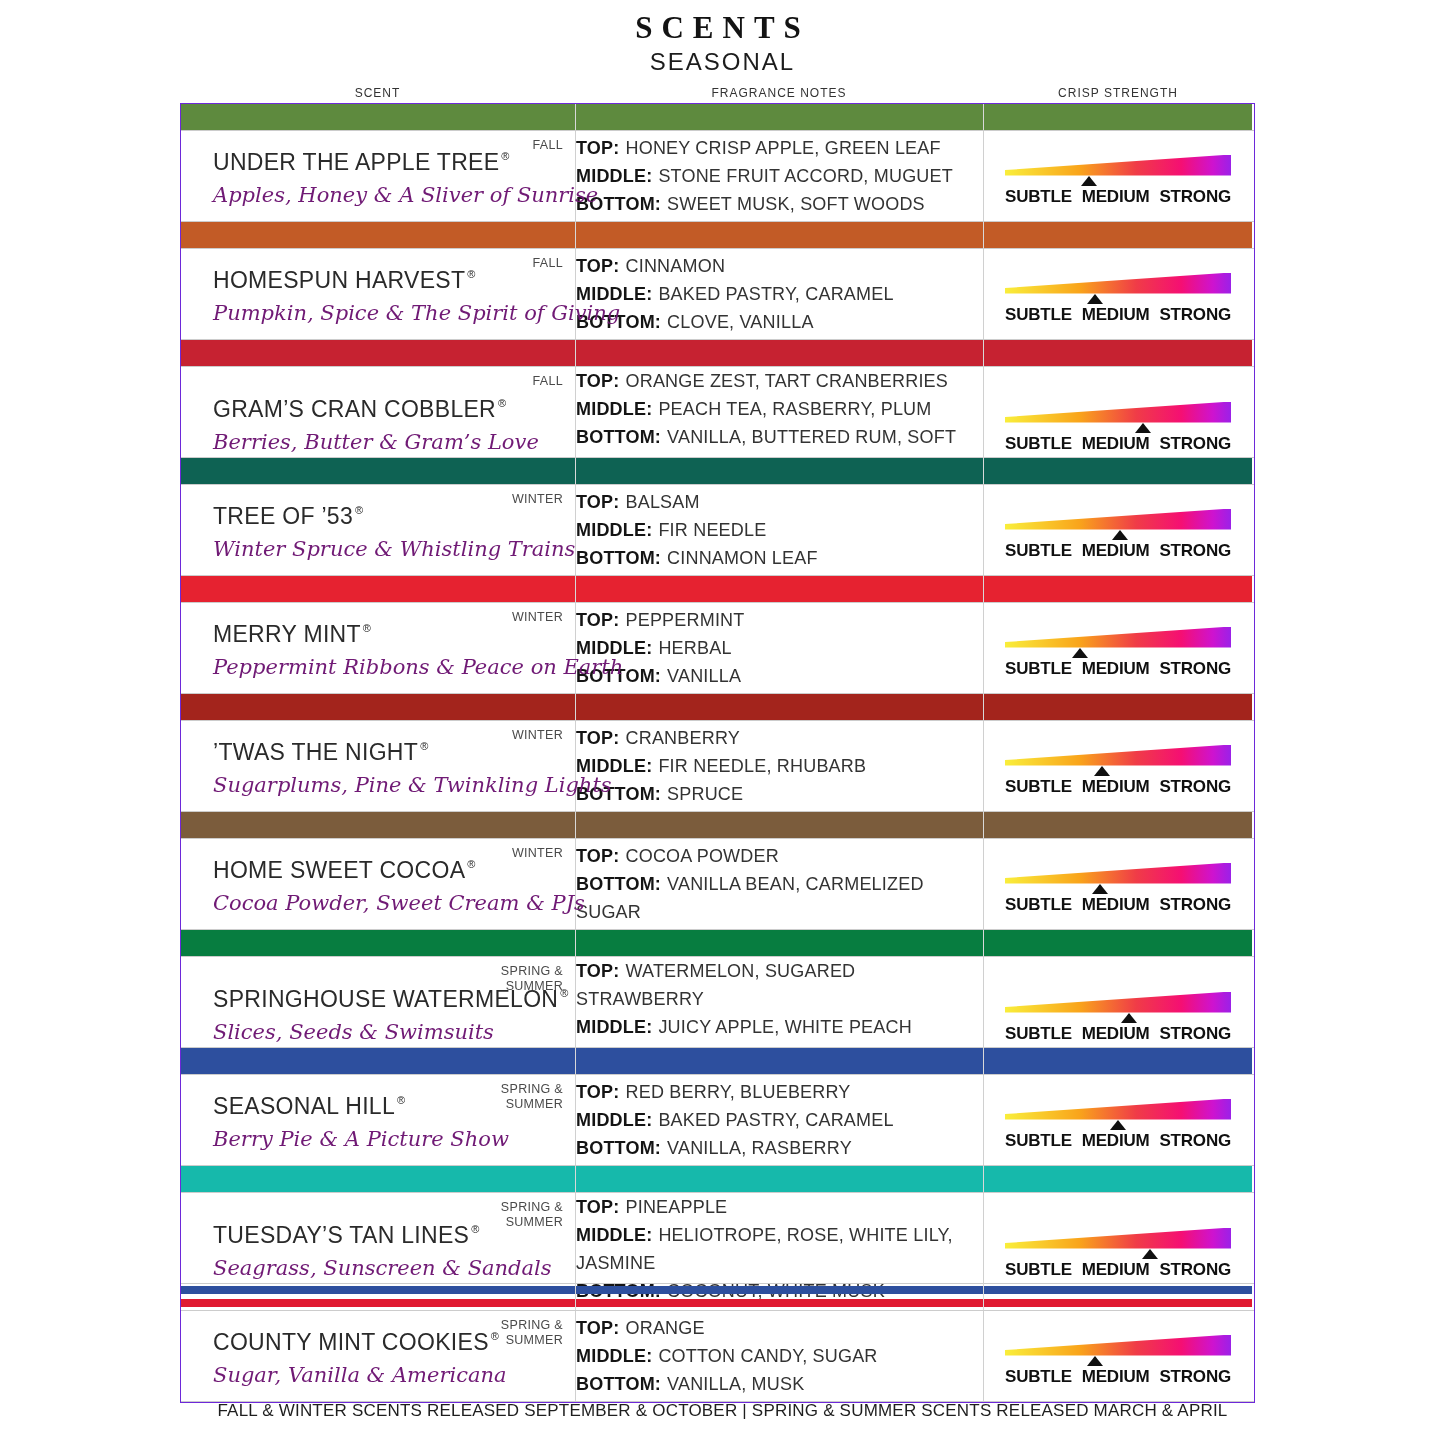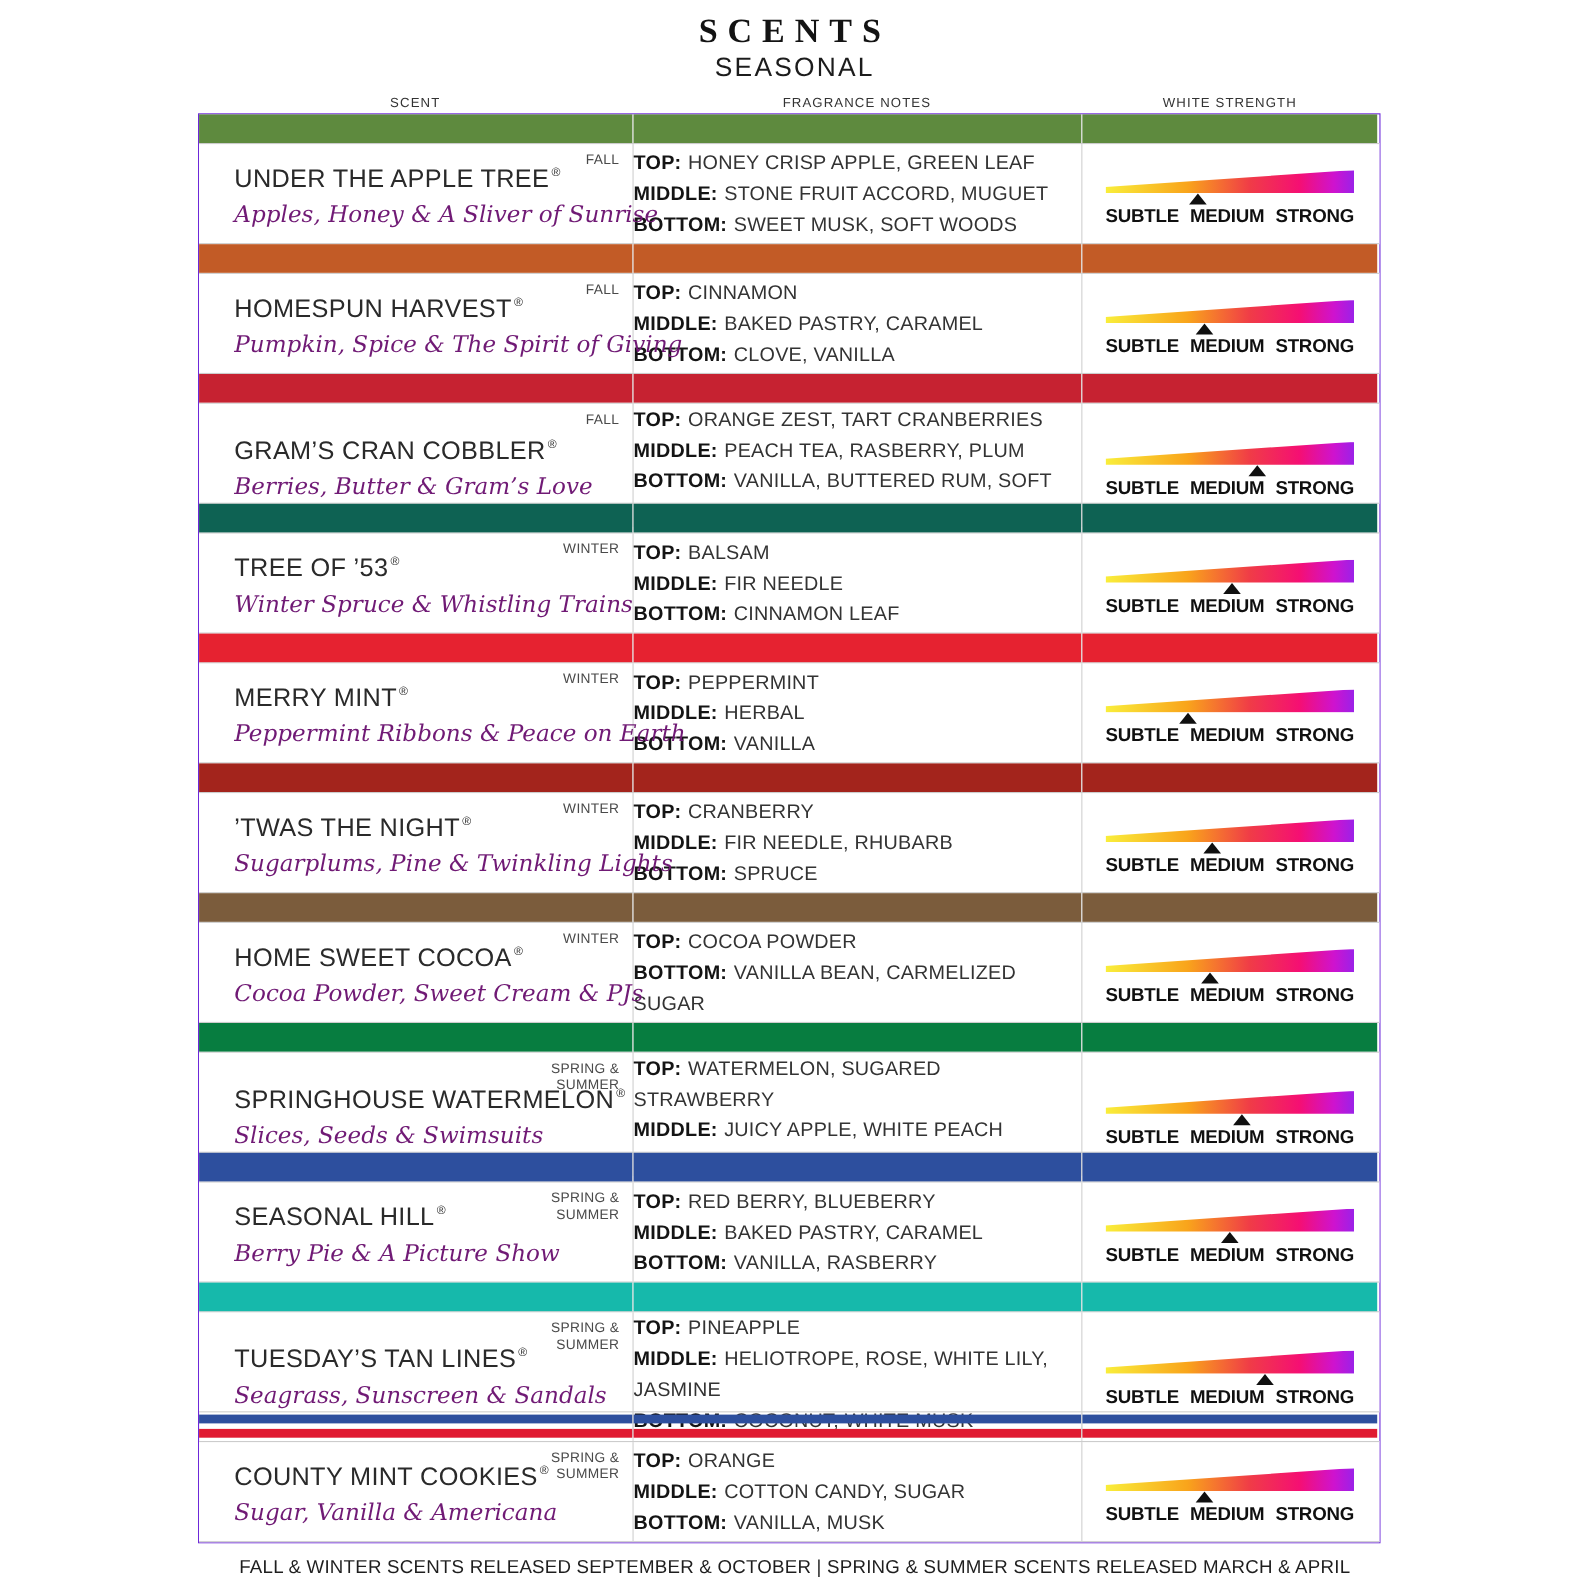--- a/index.html
+++ b/index.html
@@ -69,36 +69,36 @@
     position:absolute;top:21px;transform:translateX(-50%);
     width:0;height:0;border-left:8px solid transparent;border-right:8px solid transparent;
     border-bottom:10px solid #101010;
   }
   .scale-labels{
     display:flex;justify-content:space-between;margin-top:11px;
     font-weight:700;font-size:17px;color:#101010;letter-spacing:-.2px;
   }
   
   .footer{
-    position:absolute;bottom:10px;left:0;width:100%;text-align:center;
+    position:absolute;bottom:24px;left:0;width:100%;text-align:center;
     font-size:17px;letter-spacing:.2px;color:#1e1e1e;
   }
 </style>
 </head>
 <body>
 
 <div class="header">
   <div class="title">SCENTS</div>
   <div class="subtitle">SEASONAL</div>
 </div>
 
 <div class="col-headers">
   <span>SCENT</span>
   <span>FRAGRANCE NOTES</span>
-  <span>WHITE STRENGTH</span>
+  <span>CRISP STRENGTH</span>
 </div>
 
 <div class="scent-table" id="scent-table">
   <div class="divider-row">
     <div class="divider-cell">
         <div class="divider-stripe" style="background: rgb(94, 138, 62);"></div>
       </div>
     <div class="divider-cell">
         <div class="divider-stripe" style="background: rgb(94, 138, 62);"></div>
       </div>

